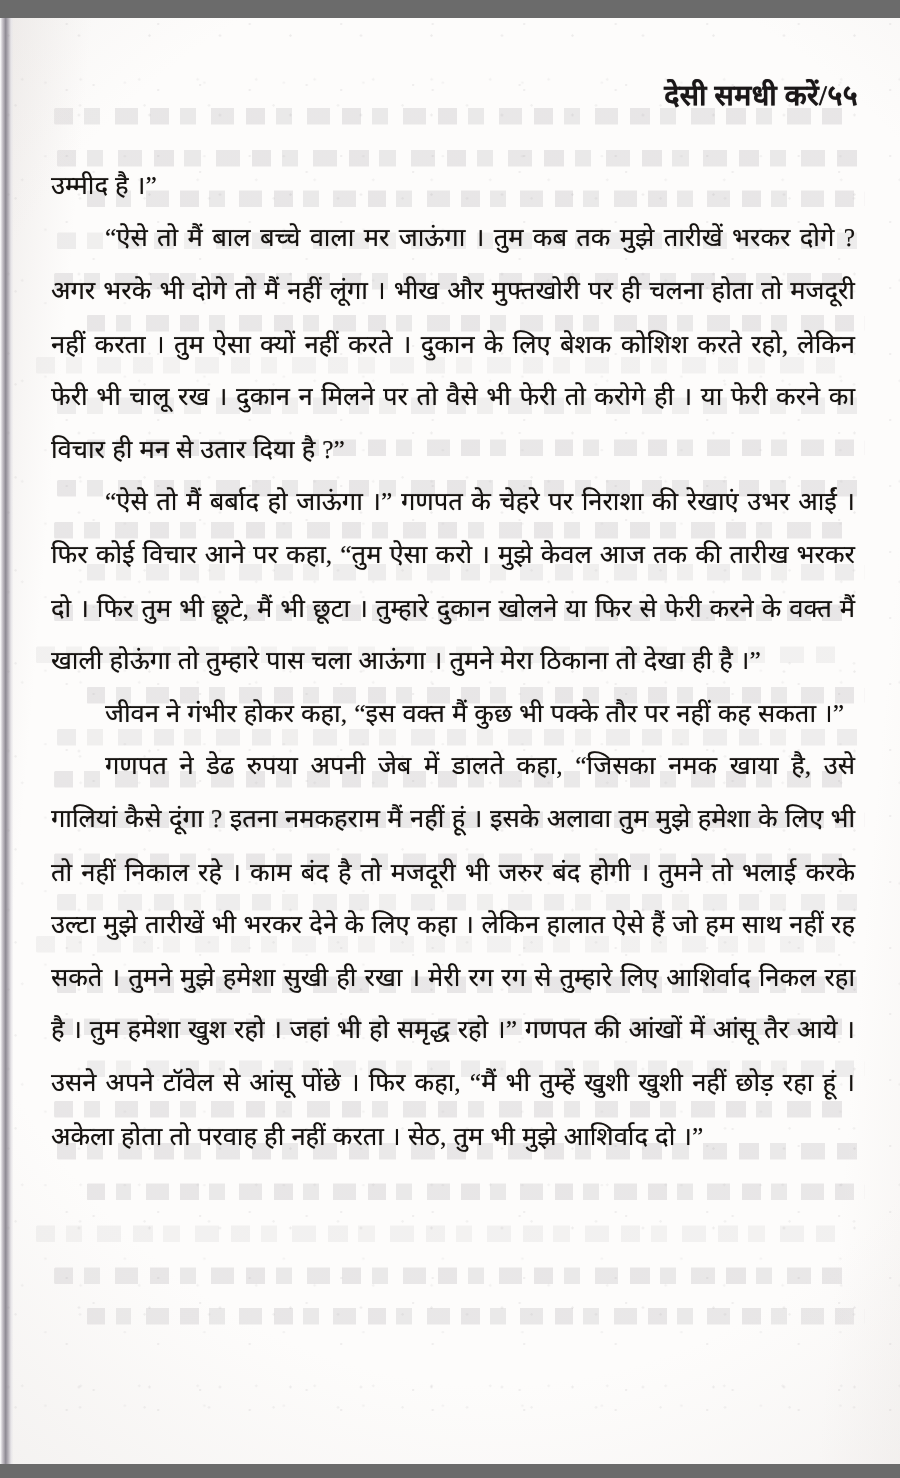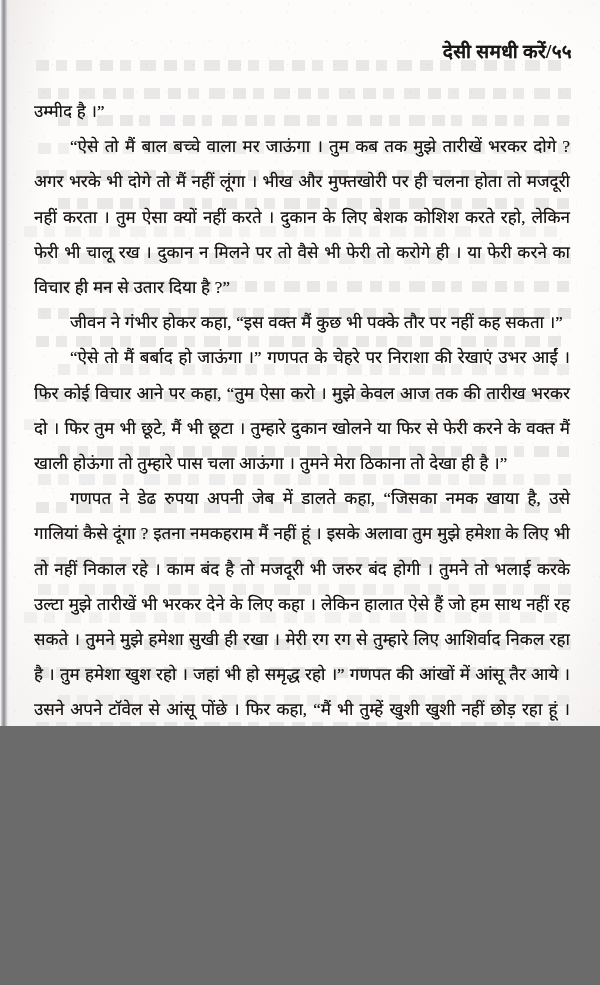--- a/index.html
+++ b/index.html
@@ -5,22 +5,22 @@
 <style>
   html, body {
     margin: 0;
     padding: 0;
     background: #6b6b6b;
   }
 
   .page {
     position: relative;
     width: 600px;
-    height: 726px;
-    margin: 0 auto;
+    height: 964px;
+    margin: 12px auto;
     background: #fdfcfb;
     overflow: hidden;
     font-family: "Liberation Serif", "DejaVu Serif", serif;
     text-decoration: underline;
   }
 
   
   .paper-tint {
     position: absolute;
     inset: 0;
@@ -192,22 +192,22 @@
     <div class="bline"></div>
       <div class="bline"></div>
       <div class="bline"></div>
   </div>
 
   <div class="running-head">देसी समधी करें/५५</div>
 
   <div class="textblock">
     <p class="short">उम्मीद है ।”</p>
     <p class="indent">“ऐसे तो मैं बाल बच्चे वाला मर जाऊंगा । तुम कब तक मुझे तारीखें भरकर दोगे ? अगर भरके भी दोगे तो मैं नहीं लूंगा । भीख और मुफ्तखोरी पर ही चलना होता तो मजदूरी नहीं करता । तुम ऐसा क्यों नहीं करते । दुकान के लिए बेशक कोशिश करते रहो, लेकिन फेरी भी चालू रख । दुकान न मिलने पर तो वैसे भी फेरी तो करोगे ही । या फेरी करने का विचार ही मन से उतार दिया है ?”</p>
+    <p class="indent">“ऐसे तो मैं बर्बाद हो जाऊंगा ।” गणपत के चेहरे पर निराशा की रेखाएं उभर आईं । फिर कोई विचार आने पर कहा, “तुम ऐसा करो । मुझे केवल आज तक की तारीख भरकर दो । फिर तुम भी छूटे, मैं भी छूटा । तुम्हारे दुकान खोलने या फिर से फेरी करने के वक्त मैं खाली होऊंगा तो तुम्हारे पास चला आऊंगा । तुमने मेरा ठिकाना तो देखा ही है ।”</p>
     <p class="indent">जीवन ने गंभीर होकर कहा, “इस वक्त मैं कुछ भी पक्के तौर पर नहीं कह सकता ।”</p>
-    <p class="indent">“ऐसे तो मैं बर्बाद हो जाऊंगा ।” गणपत के चेहरे पर निराशा की रेखाएं उभर आईं । फिर कोई विचार आने पर कहा, “तुम ऐसा करो । मुझे केवल आज तक की तारीख भरकर दो । फिर तुम भी छूटे, मैं भी छूटा । तुम्हारे दुकान खोलने या फिर से फेरी करने के वक्त मैं खाली होऊंगा तो तुम्हारे पास चला आऊंगा । तुमने मेरा ठिकाना तो देखा ही है ।”</p>
     <p class="indent">गणपत ने डेढ रुपया अपनी जेब में डालते कहा, “जिसका नमक खाया है, उसे गालियां कैसे दूंगा ? इतना नमकहराम मैं नहीं हूं । इसके अलावा तुम मुझे हमेशा के लिए भी तो नहीं निकाल रहे । काम बंद है तो मजदूरी भी जरुर बंद होगी । तुमने तो भलाई करके उल्टा मुझे तारीखें भी भरकर देने के लिए कहा । लेकिन हालात ऐसे हैं जो हम साथ नहीं रह सकते । तुमने मुझे हमेशा सुखी ही रखा । मेरी रग रग से तुम्हारे लिए आशिर्वाद निकल रहा है । तुम हमेशा खुश रहो । जहां भी हो समृद्ध रहो ।” गणपत की आंखों में आंसू तैर आये । उसने अपने टॉवेल से आंसू पोंछे । फिर कहा, “मैं भी तुम्हें खुशी खुशी नहीं छोड़ रहा हूं । अकेला होता तो परवाह ही नहीं करता । सेठ, तुम भी मुझे आशिर्वाद दो ।”</p>
   </div>
 
   <div class="speckle"></div>
   <div class="paper-tint"></div>
   <div class="gutter"></div>
 
 </div>
 
 </body></html>

